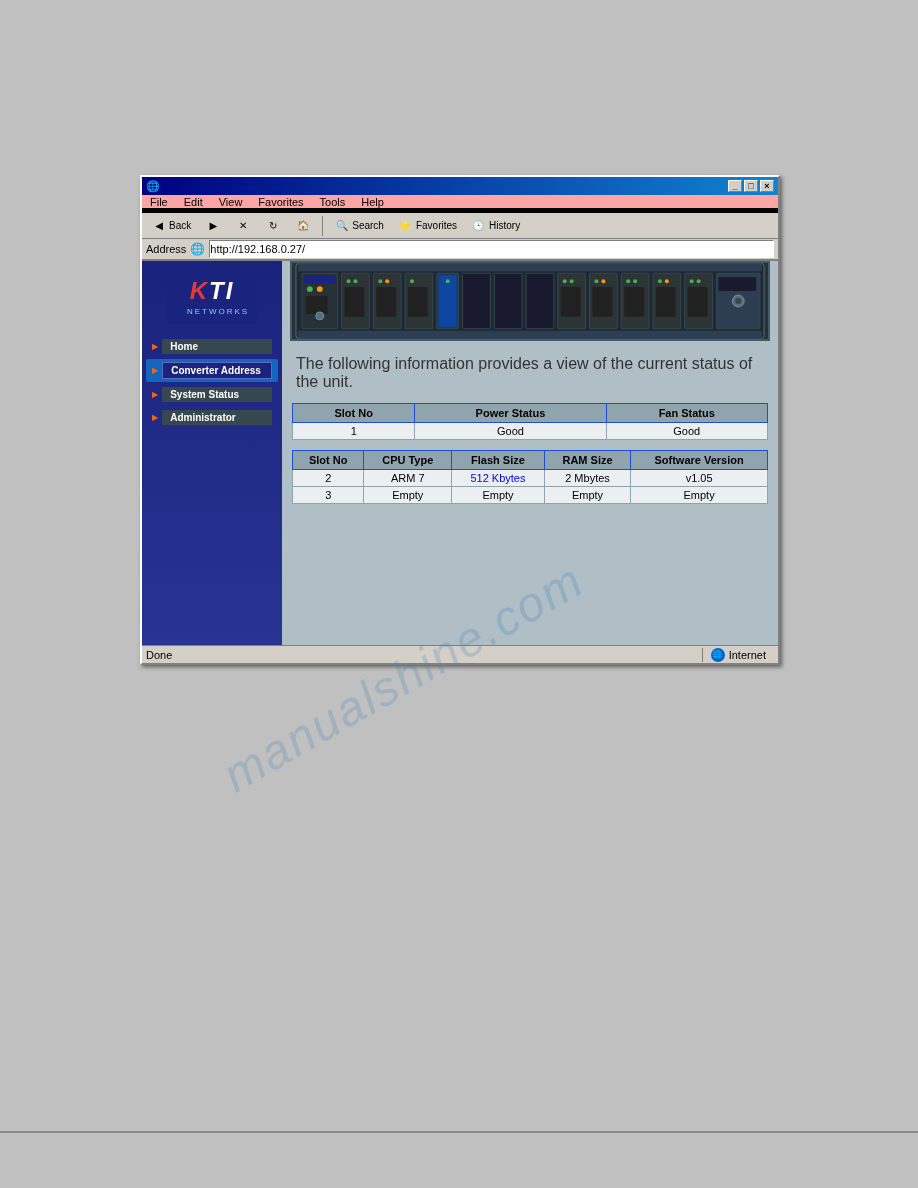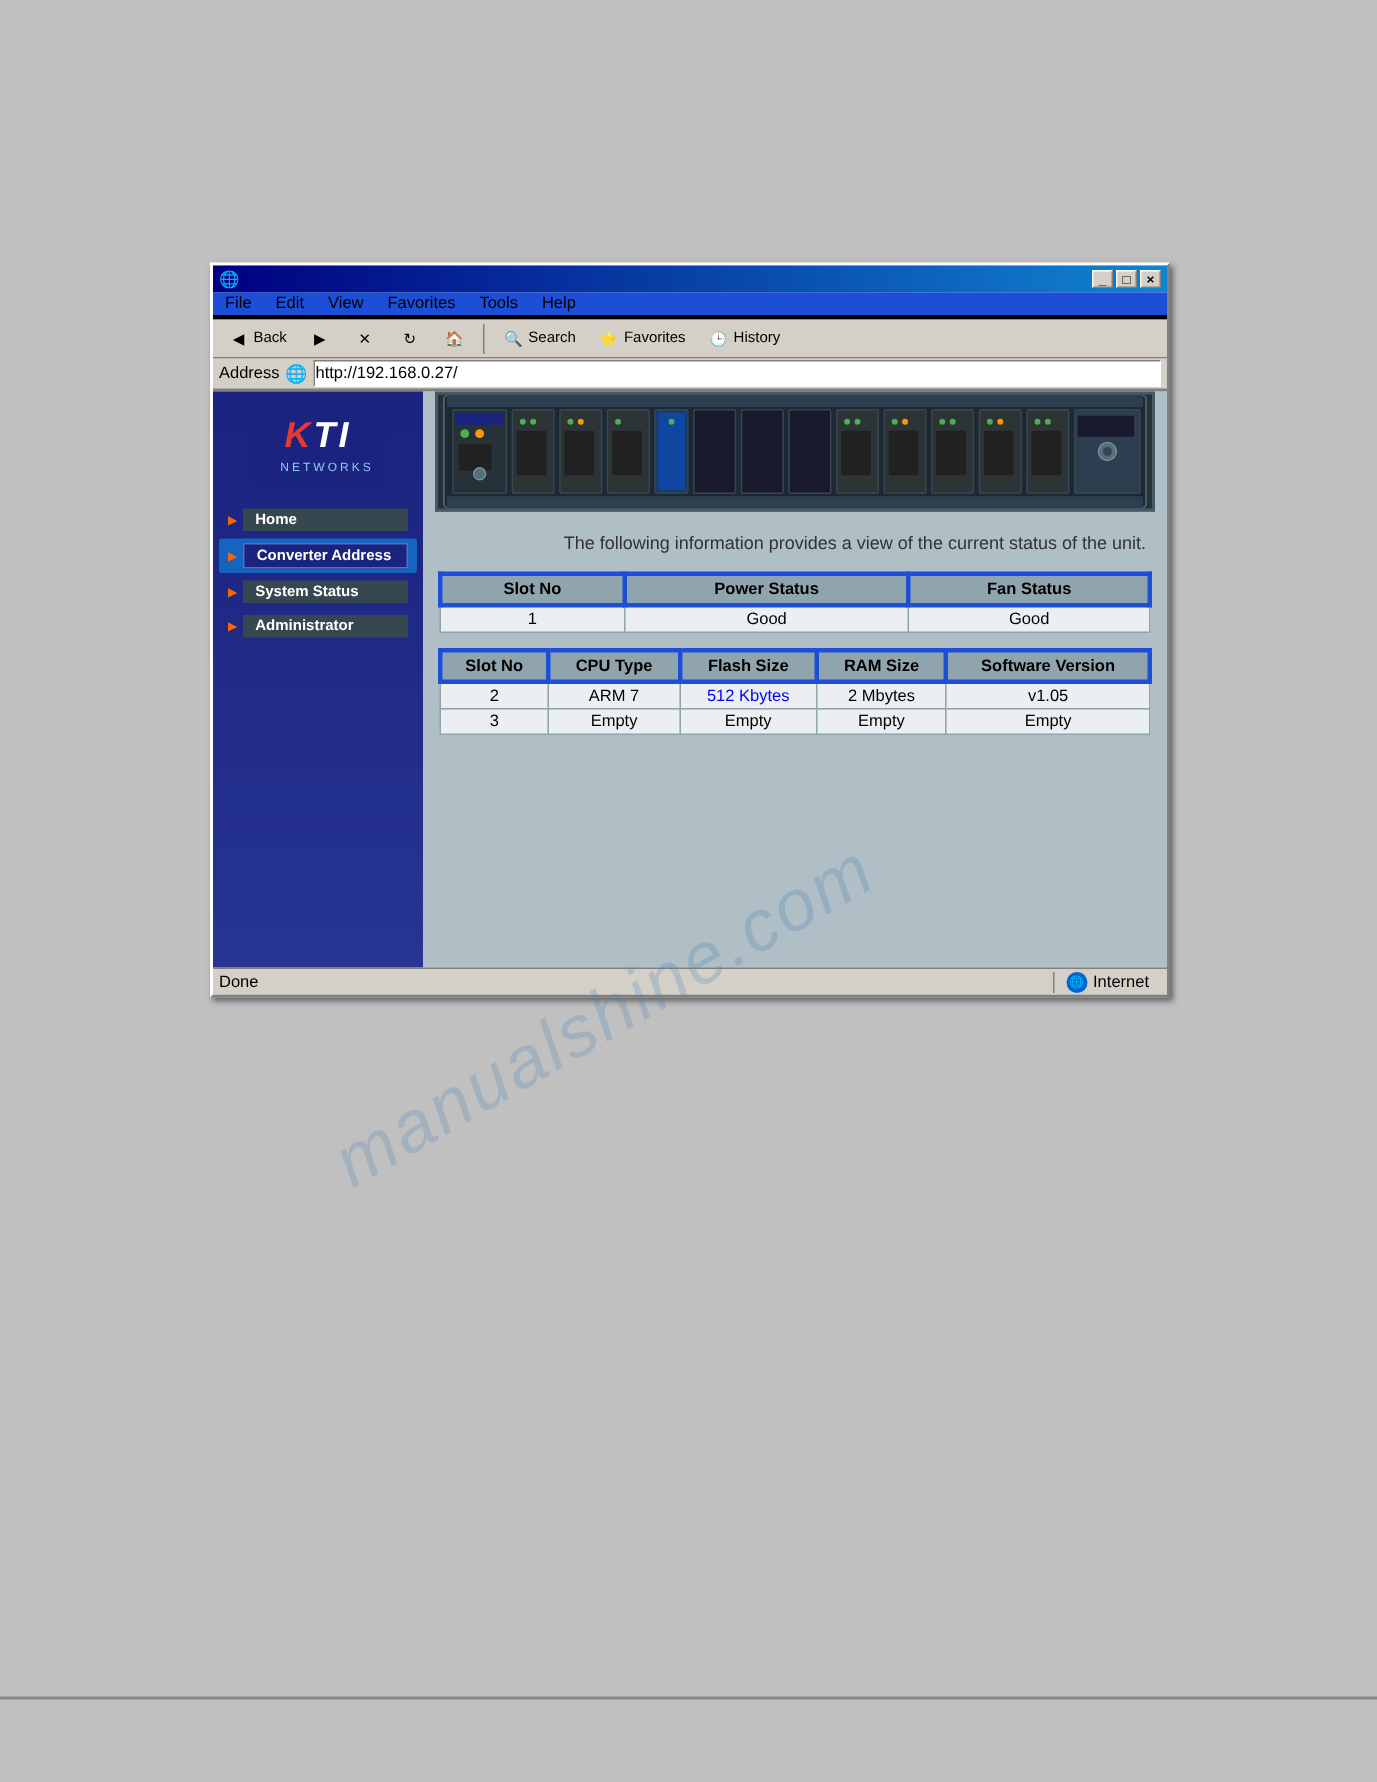--- a/index.html
+++ b/index.html
@@ -67,26 +67,27 @@
       display: flex;
       align-items: center;
       justify-content: center;
       font-size: 9px;
       color: #000;
       cursor: pointer;
     }
 
     
     .menu-bar {
-      background: #1d4ed8;
+      background: #fca5a5;
       height: 18px;
       display: flex;
+      align-items: center;
       padding: 0 4px;
       gap: 8px;
-      border-bottom: 3px solid #000000;
+      border-bottom: 5px solid #000000;
       font-size: 11px;
     }
     .menu-item {
       padding: 1px 4px;
       cursor: pointer;
     }
 
     
     .toolbar {
       background: #d4d0c8;
@@ -259,38 +260,38 @@
       overflow: hidden;
     }
 
     
     .page-content {
       padding: 6px 10px;
       background: #b0bec5;
     }
 
     .info-text {
-      font-size: 12px;
+      font-size: 16px;
       color: #333;
-      text-align: right;
+      text-align: left;
       margin-bottom: 8px;
       padding: 4px;
     }
 
     
     .data-table {
       width: 100%;
       border-collapse: collapse;
       margin-bottom: 10px;
       background: #b0bec5;
     }
 
     .data-table th {
       background: #90a4ae;
-      border: 3px solid #1d4ed8;
+      border: 1px solid #1d4ed8;
       padding: 3px 8px;
       text-align: center;
       font-size: 11px;
       font-weight: bold;
     }
 
     .data-table td {
       background: #eceff1;
       border: 1px solid #90a4ae;
       padding: 2px 8px;

